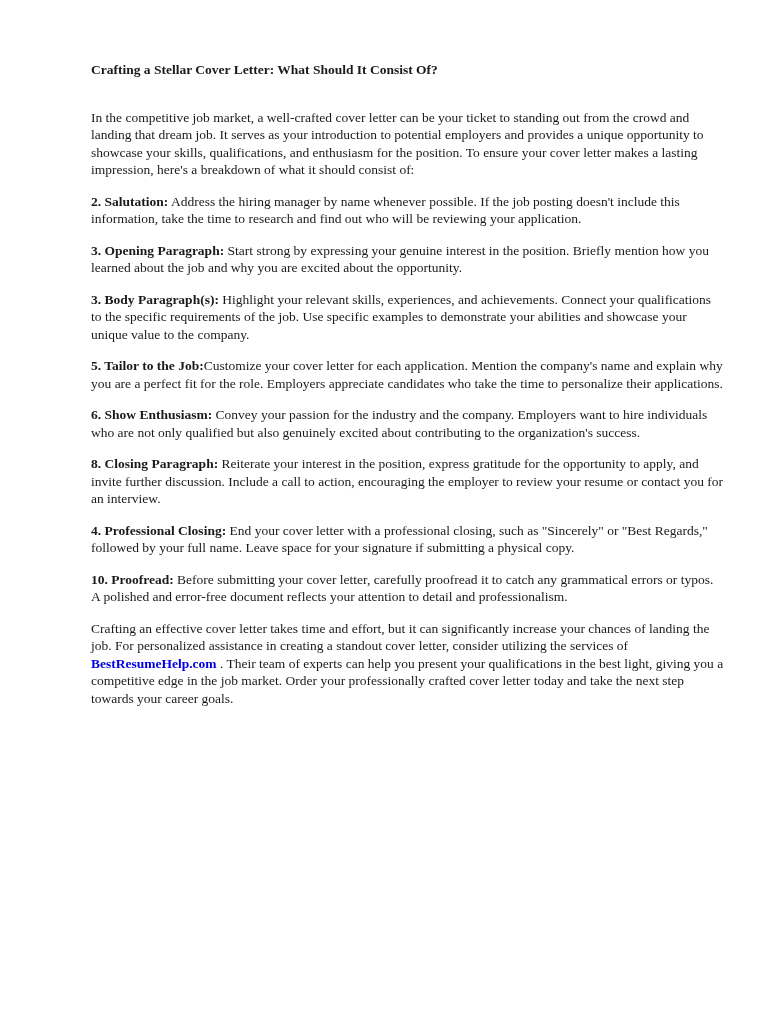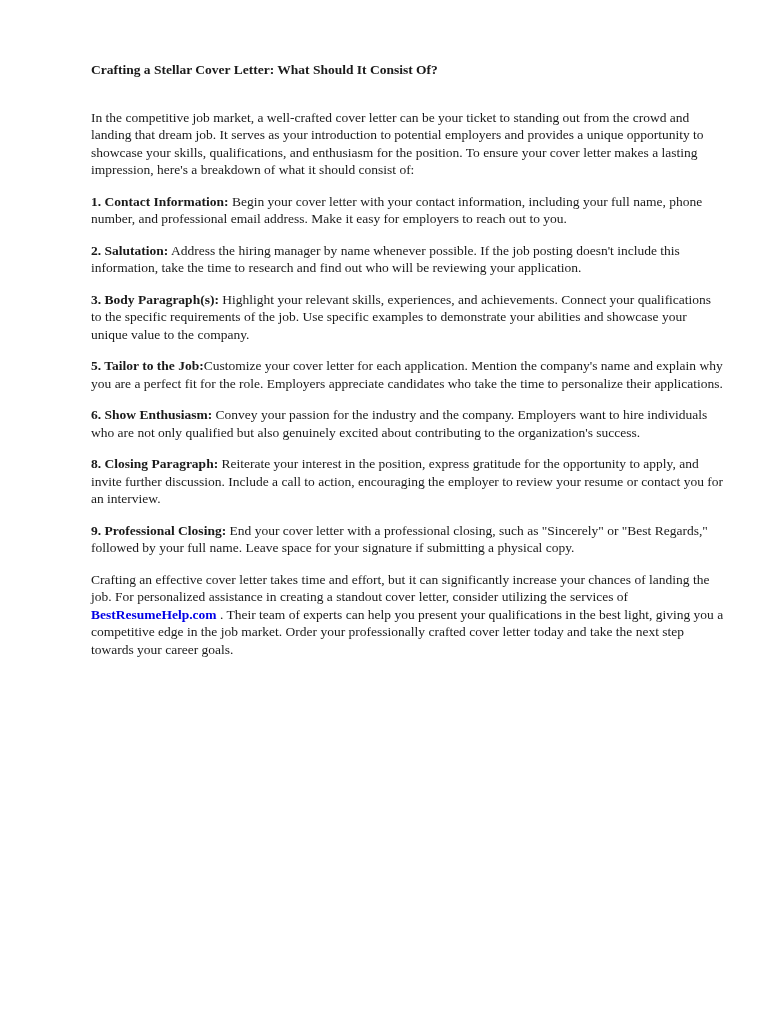--- a/index.html
+++ b/index.html
@@ -45,32 +45,33 @@
 </style>
 </head>
 <body style="background: rgb(255, 255, 255);">
 
 <div class="doc" style="color: rgb(26, 26, 26);">
 
   <h1 class="doc-title">Crafting a Stellar Cover Letter: What Should It Consist Of?</h1>
 
   <p class="para">In the competitive job market, a well-crafted cover letter can be your ticket to standing out from the crowd and landing that dream job. It serves as your introduction to potential employers and provides a unique opportunity to showcase your skills, qualifications, and enthusiasm for the position. To ensure your cover letter makes a lasting impression, here's a breakdown of what it should consist of:</p>
 
-  <p class="para"><b>1. Contact Information:</b><span> Begin your cover letter with your contact information, including your full name, phone number, and professional email address. Make it easy for employers to reach out to you.</span></p>
 
   <p class="para"><b>2. Salutation:</b><span> Address the hiring manager by name whenever possible. If the job posting doesn't include this information, take the time to research and find out who will be reviewing your application.</span></p>
 
+  <p class="para"><b>3. Opening Paragraph:</b><span> Start strong by expressing your genuine interest in the position. Briefly mention how you learned about the job and why you are excited about the opportunity.</span></p>
 
   <p class="para"><b>3. Body Paragraph(s):</b><span> Highlight your relevant skills, experiences, and achievements. Connect your qualifications to the specific requirements of the job. Use specific examples to demonstrate your abilities and showcase your unique value to the company.</span></p>
 
   <p class="para"><b>5. Tailor to the Job:</b><span>Customize your cover letter for each application. Mention the company's name and explain why you are a perfect fit for the role. Employers appreciate candidates who take the time to personalize their applications.</span></p>
 
   <p class="para"><b>6. Show Enthusiasm:</b><span> Convey your passion for the industry and the company. Employers want to hire individuals who are not only qualified but also genuinely excited about contributing to the organization's success.</span></p>
 
 
   <p class="para"><b>8. Closing Paragraph:</b><span> Reiterate your interest in the position, express gratitude for the opportunity to apply, and invite further discussion. Include a call to action, encouraging the employer to review your resume or contact you for an interview.</span></p>
 
-  <p class="para"><b>9. Professional Closing:</b><span> End your cover letter with a professional closing, such as "Sincerely" or "Best Regards," followed by your full name. Leave space for your signature if submitting a physical copy.</span></p>
+  <p class="para"><b>4. Professional Closing:</b><span> End your cover letter with a professional closing, such as "Sincerely" or "Best Regards," followed by your full name. Leave space for your signature if submitting a physical copy.</span></p>
 
+  <p class="para"><b>10. Proofread:</b><span> Before submitting your cover letter, carefully proofread it to catch any grammatical errors or typos. A polished and error-free document reflects your attention to detail and professionalism.</span></p>
 
   <p class="para"><span>Crafting an effective cover letter takes time and effort, but it can significantly increase your chances of landing the job. For personalized assistance in creating a standout cover letter, consider utilizing the services of </span><a class="site-link" style="color: rgb(0, 0, 230);">BestResumeHelp.com</a><span> . Their team of experts can help you present your qualifications in the best light, giving you a competitive edge in the job market. Order your professionally crafted cover letter today and take the next step towards your career goals.</span></p>
 
 </div>
 
 </body></html>

